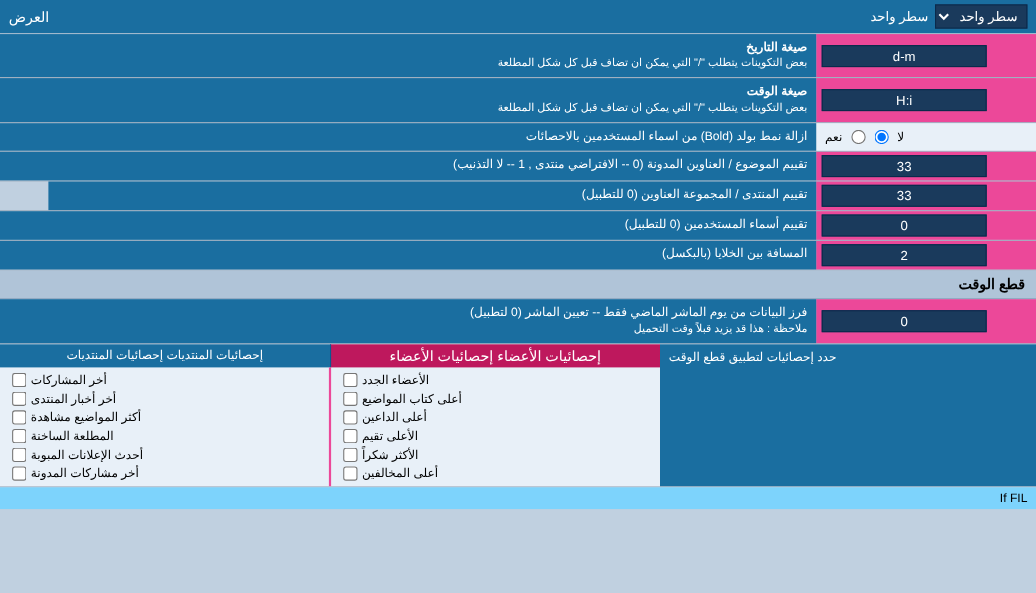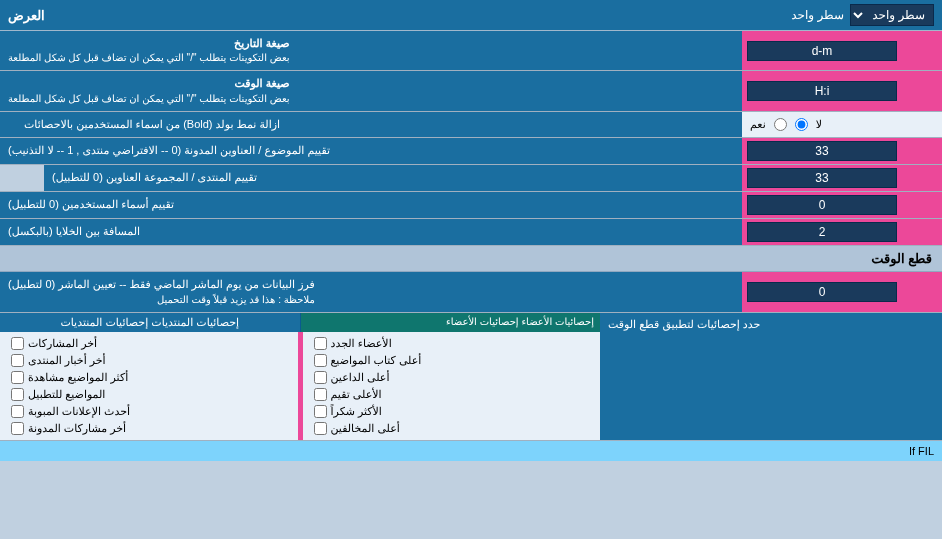--- a/index.html
+++ b/index.html
@@ -17,21 +17,20 @@
       display: flex;
       width: 100%;
       border-bottom: 1px solid #a0b0c0;
     }
     .row-label {
       background: #1a6ea0;
       color: #fff;
       padding: 5px 8px;
       display: flex;
       align-items: center;
-      justify-content: flex-end;
       text-align: right;
       font-size: 11px;
       line-height: 1.4;
     }
     .row-input {
       background: #ec4899;
       display: flex;
       align-items: center;
       justify-content: flex-end;
       padding: 3px 5px;
@@ -105,21 +104,21 @@
 
   <div class="title-row">
     <div style="display:flex; align-items:center; gap:6px;">
       <select class="dropdown-select">
         <option>سطر واحد</option>
         <option>سطرين</option>
         <option>ثلاثة أسطر</option>
       </select>
       <span style="color:#fff;font-size:12px;">سطر واحد</span>
     </div>
-    <span style="font-weight:bold; font-size:13px;">العرض</span>
+    <span style="font-weight:normal; font-size:13px;">العرض</span>
   </div>
 
   <div class="row">
     <div class="row-input" style="width:200px; min-width:200px;">
       <input class="input-field" type="text" style="width: 150px; text-align: center;" value="d-m">
     </div>
     <div class="row-label" style="flex:1;">
       <div>
         <div style="font-weight:bold;">صيغة التاريخ</div>
         <div style="font-size:10px;">بعض التكوينات يتطلب "/" التي يمكن ان تضاف قبل كل شكل المطلعة</div>
@@ -205,33 +204,33 @@
 
   <div style="display:flex; width:100%; background:#e8f0f8; border-bottom:1px solid #a0b0c0;">
 
     <div style="flex:1; background:#1a6ea0; color:#fff; padding:5px 8px; text-align:right; font-size:11px; display:flex; align-items:flex-start; justify-content:flex-end;">
       <span>حدد إحصائيات لتطبيق قطع الوقت</span>
     </div>
 
     <div style="width:600px; background:#e8f0f8;">
 
       <div style="display:flex; width:100%;">
-        <div style="flex:1; background:#0f766e; color:#fff; font-size:10px; padding:3px 6px; text-align:right; border-left:1px solid #0a5a90;">
+        <div style="flex:1; background:#be185d; color:#fff; font-size:13px; padding:3px 6px; text-align:center; border-left:1px solid #0a5a90;">
           <span>إحصائيات الأعضاء</span>
           إحصائيات الأعضاء
         </div>
         <div style="flex:1; background:#1a6ea0; color:#fff; font-size:11px; padding:3px 6px; text-align:center;">
           <span>إحصائيات المنتديات</span>
           إحصائيات المنتديات
         </div>
       </div>
 
       <div style="display:flex; width:100%;">
 
-        <div style="flex:1; padding:3px 8px; border-left:5px solid #ec4899;">
+        <div style="flex:1; padding:3px 8px; border-left:2px solid #ec4899;">
           <div class="checkbox-item">
               <span>الأعضاء الجدد</span>
               <input type="checkbox" style="">
             </div>
           <div class="checkbox-item">
               <span>أعلى كتاب المواضيع</span>
               <input type="checkbox" style="">
             </div>
           <div class="checkbox-item">
               <span>أعلى الداعين</span>
@@ -258,21 +257,21 @@
             </div>
           <div class="checkbox-item">
               <span>أخر أخبار المنتدى</span>
               <input type="checkbox" style="">
             </div>
           <div class="checkbox-item">
               <span>أكثر المواضيع مشاهدة</span>
               <input type="checkbox" style="">
             </div>
           <div class="checkbox-item">
-              <span>المواضيع للتطبيل</span>
+              <span>المطلعة الساخنة</span>
               <input type="checkbox" style="">
             </div>
           <div class="checkbox-item">
               <span>أحدث الإعلانات المبوبة</span>
               <input type="checkbox" style="">
             </div>
           <div class="checkbox-item">
               <span>أخر مشاركات المدونة</span>
               <input type="checkbox" style="">
             </div>

